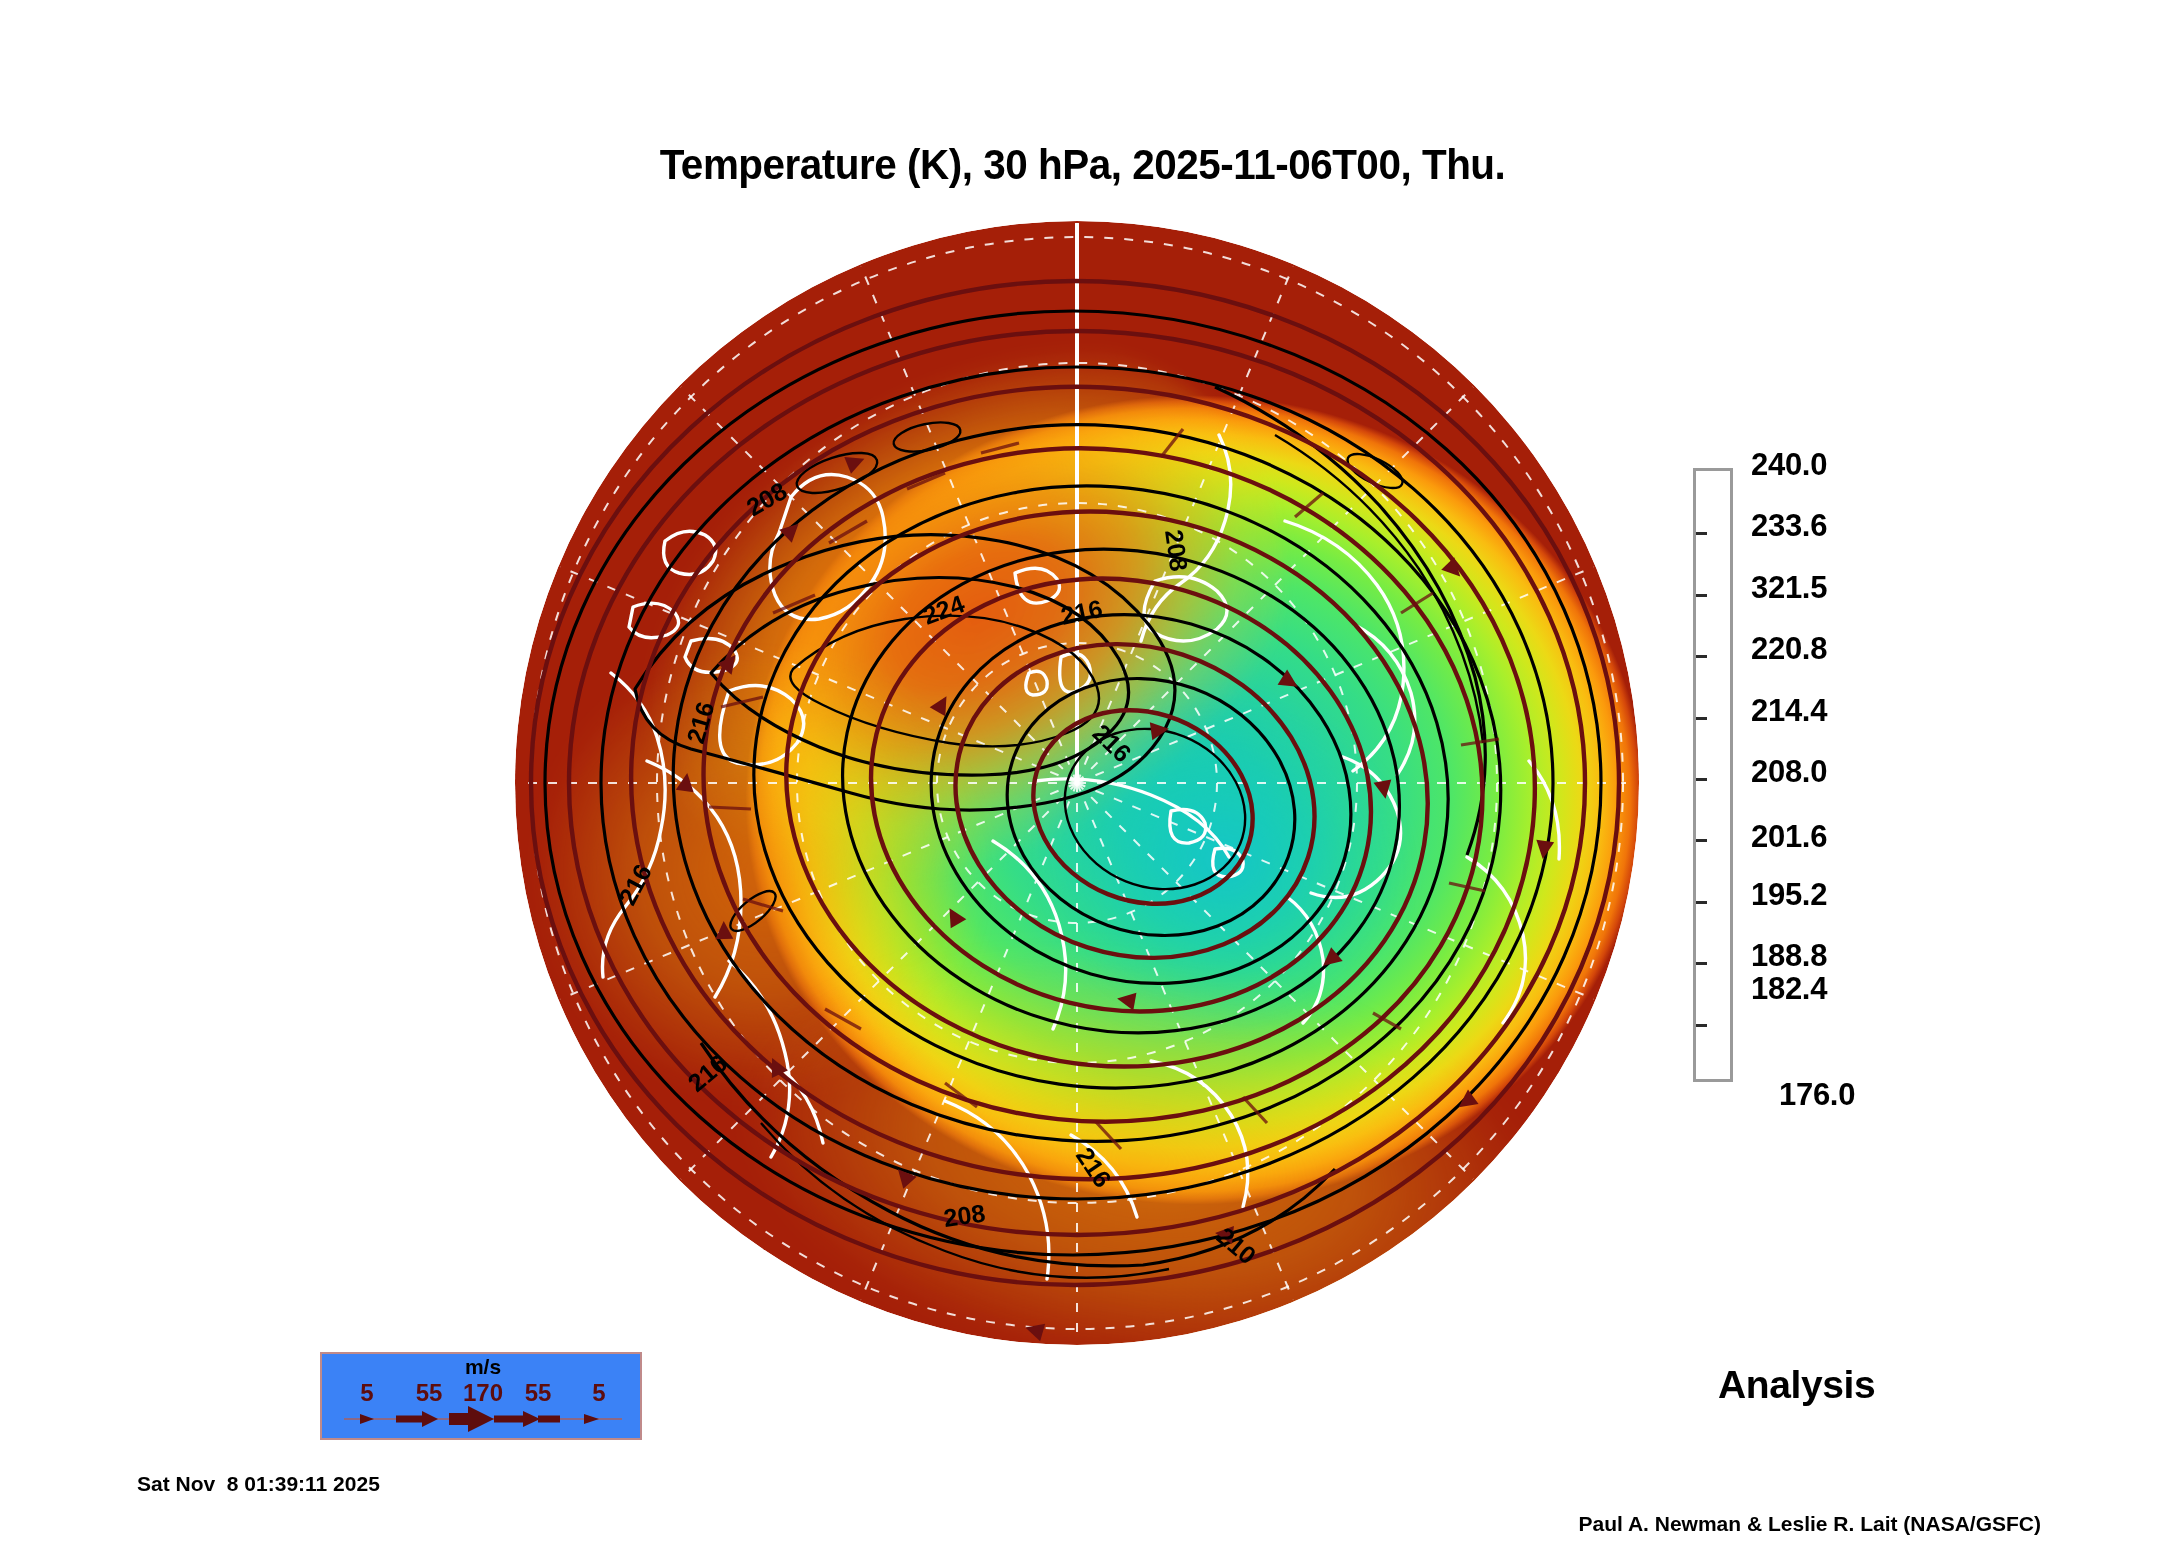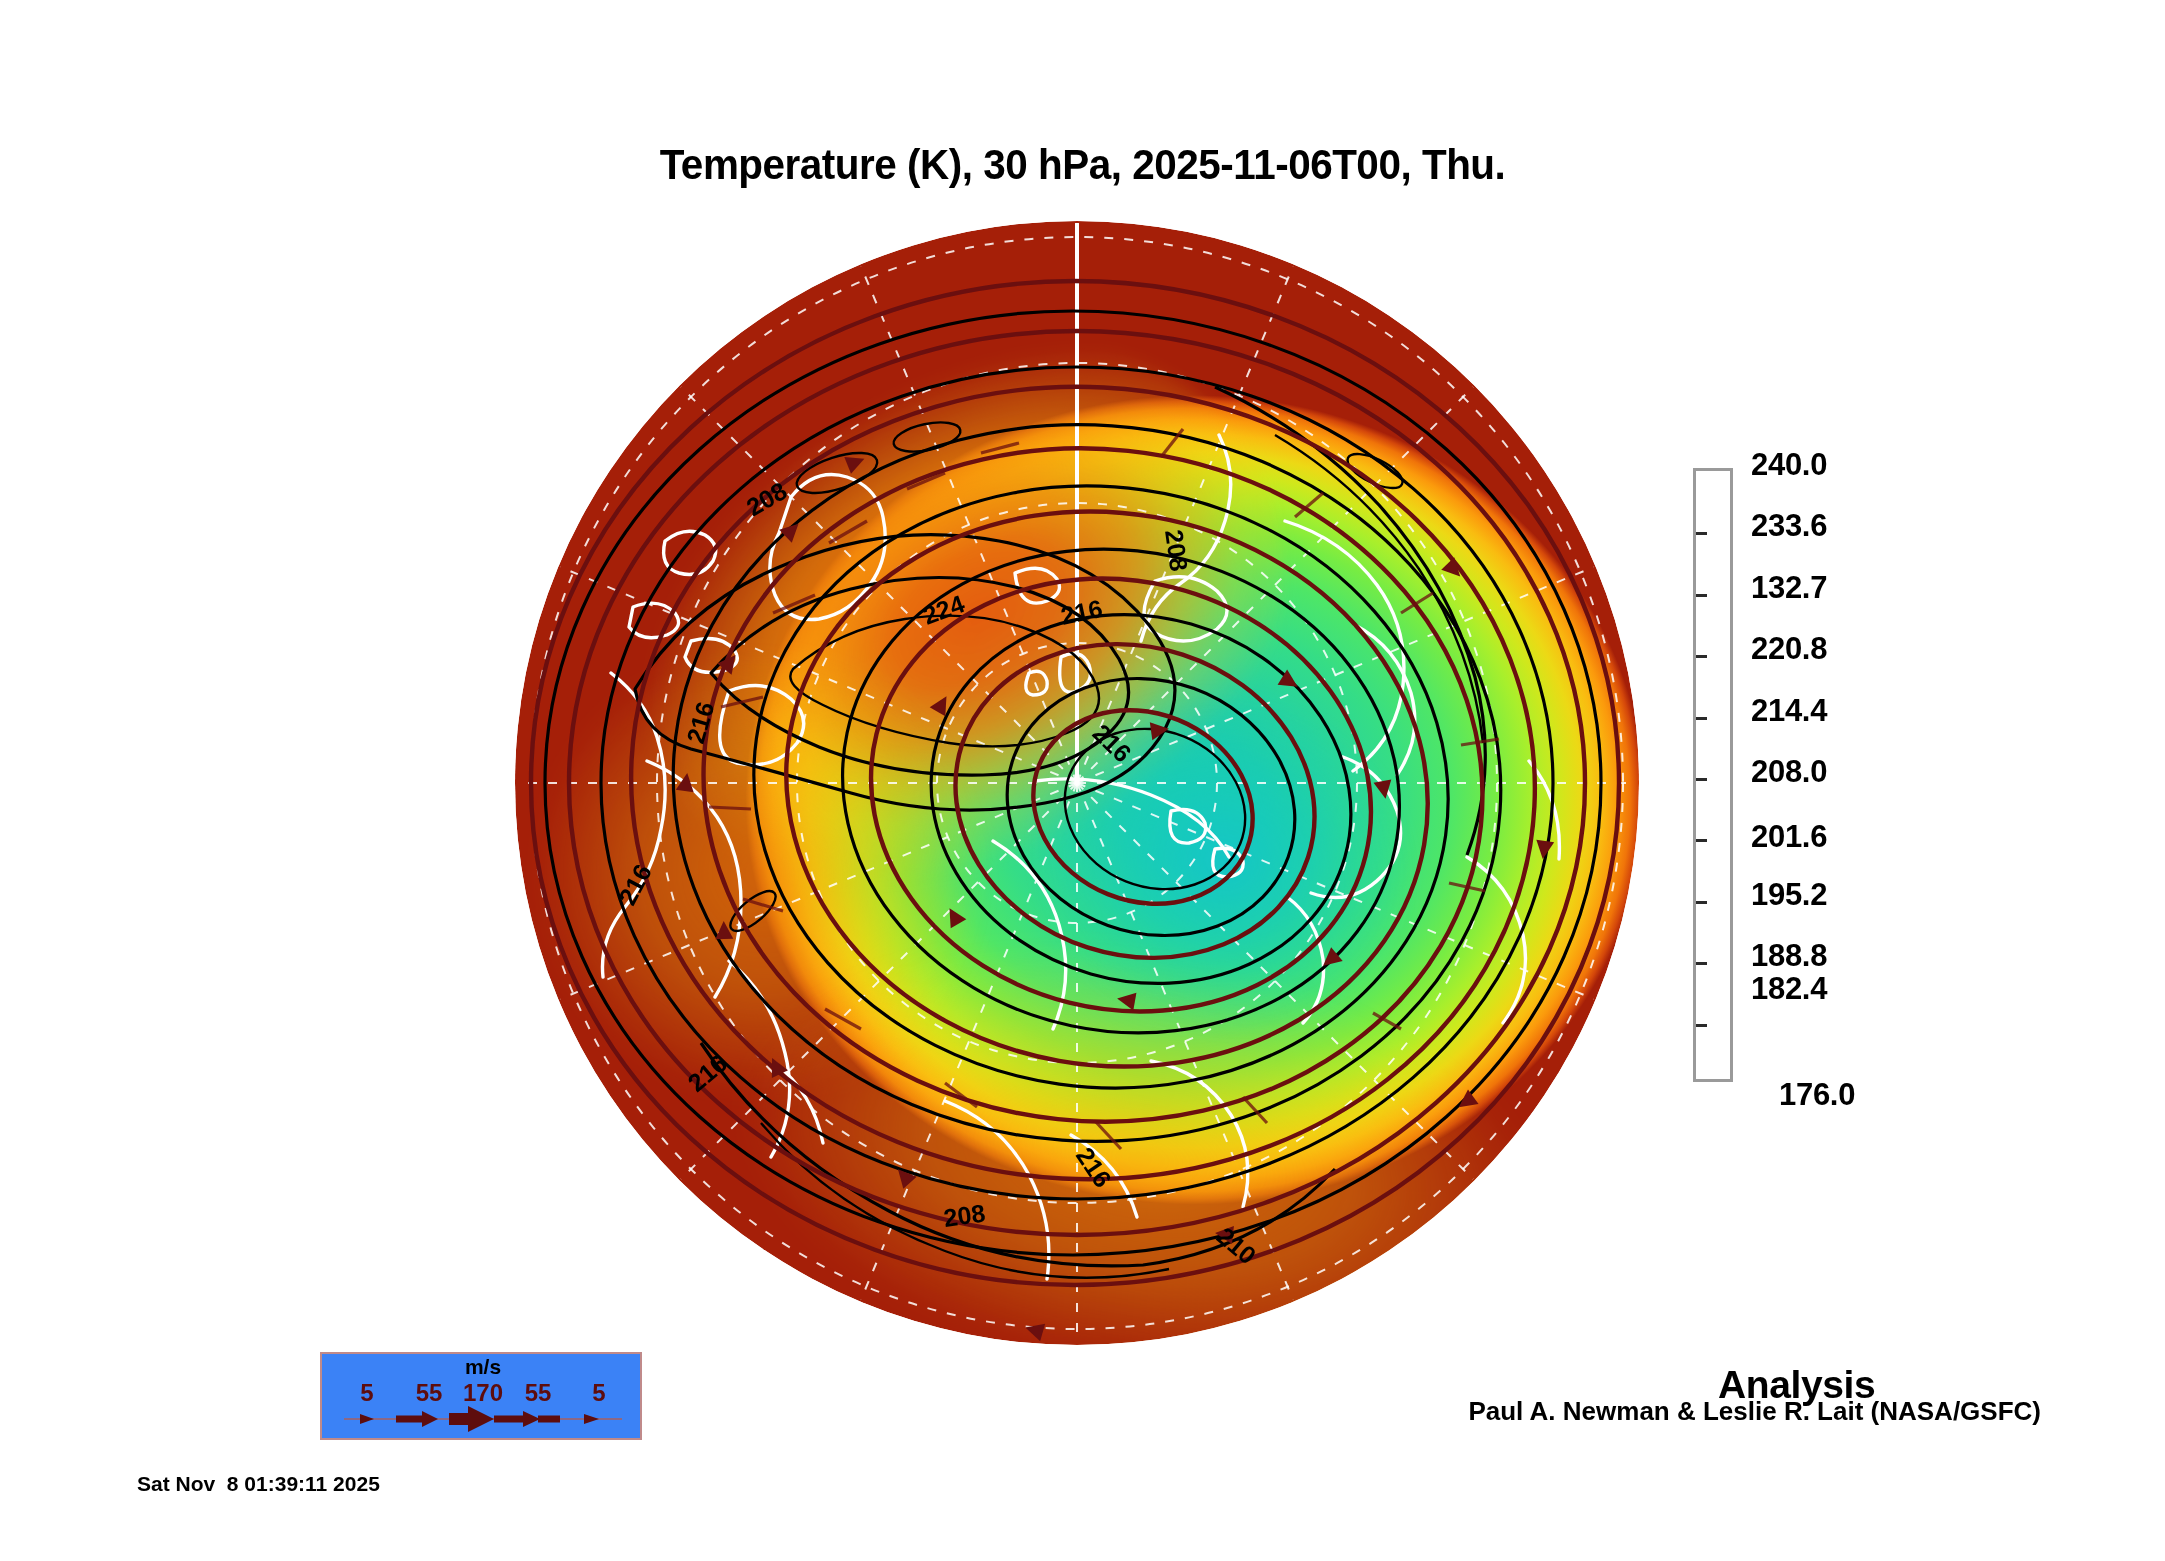--- a/index.html
+++ b/index.html
@@ -156,22 +156,22 @@
   
   #analysis-label{
     position:absolute;left:1718px;top:1363px;
     font-size:39px;font-weight:bold;color:#000;letter-spacing:-0.4px;
   }
   #timestamp{
     position:absolute;left:137px;top:1472px;
     font-size:21px;font-weight:bold;color:#000;white-space:pre;
   }
   #credit{
-    position:absolute;right:124px;top:1396px;
-    font-size:26px;font-weight:bold;color:#000;white-space:nowrap;
+    position:absolute;right:124px;top:1512px;
+    font-size:21px;font-weight:bold;color:#000;white-space:nowrap;
   }
 </style>
 </head>
 <body>
 
 <div id="plot-title">Temperature (K), 30 hPa, 2025-11-06T00, Thu.</div>
 
 <div id="map-wrap">
   <div id="map-disc">
 
@@ -381,21 +381,21 @@
       <div class="cb-tick" style="top: 245.6px;"></div>
       <div class="cb-tick" style="top: 307px;"></div>
       <div class="cb-tick" style="top: 368.4px;"></div>
       <div class="cb-tick" style="top: 429.8px;"></div>
       <div class="cb-tick" style="top: 491.2px;"></div>
       <div class="cb-tick" style="top: 552.6px;"></div>
     </div>
   <div id="colorbar-labels">
       <div class="cb-label" style="top: 1px;">240.0</div>
       <div class="cb-label" style="top: 62.4px;">233.6</div>
-      <div class="cb-label" style="top: 123.8px;">132.7</div>
+      <div class="cb-label" style="top: 123.8px;">321.5</div>
       <div class="cb-label" style="top: 185.2px;">220.8</div>
       <div class="cb-label" style="top: 246.6px;">214.4</div>
       <div class="cb-label" style="top: 308px;">208.0</div>
       <div class="cb-label" style="top: 373px;">201.6</div>
       <div class="cb-label" style="top: 430.8px; text-align: right;">195.2</div>
       <div class="cb-label" style="top: 492.2px;">188.8</div>
       <div class="cb-label" style="top: 525px;">182.4</div>
       <div class="cb-label" style="top: 631px; margin-left: 28px;">176.0</div>
     </div>
 </div>

